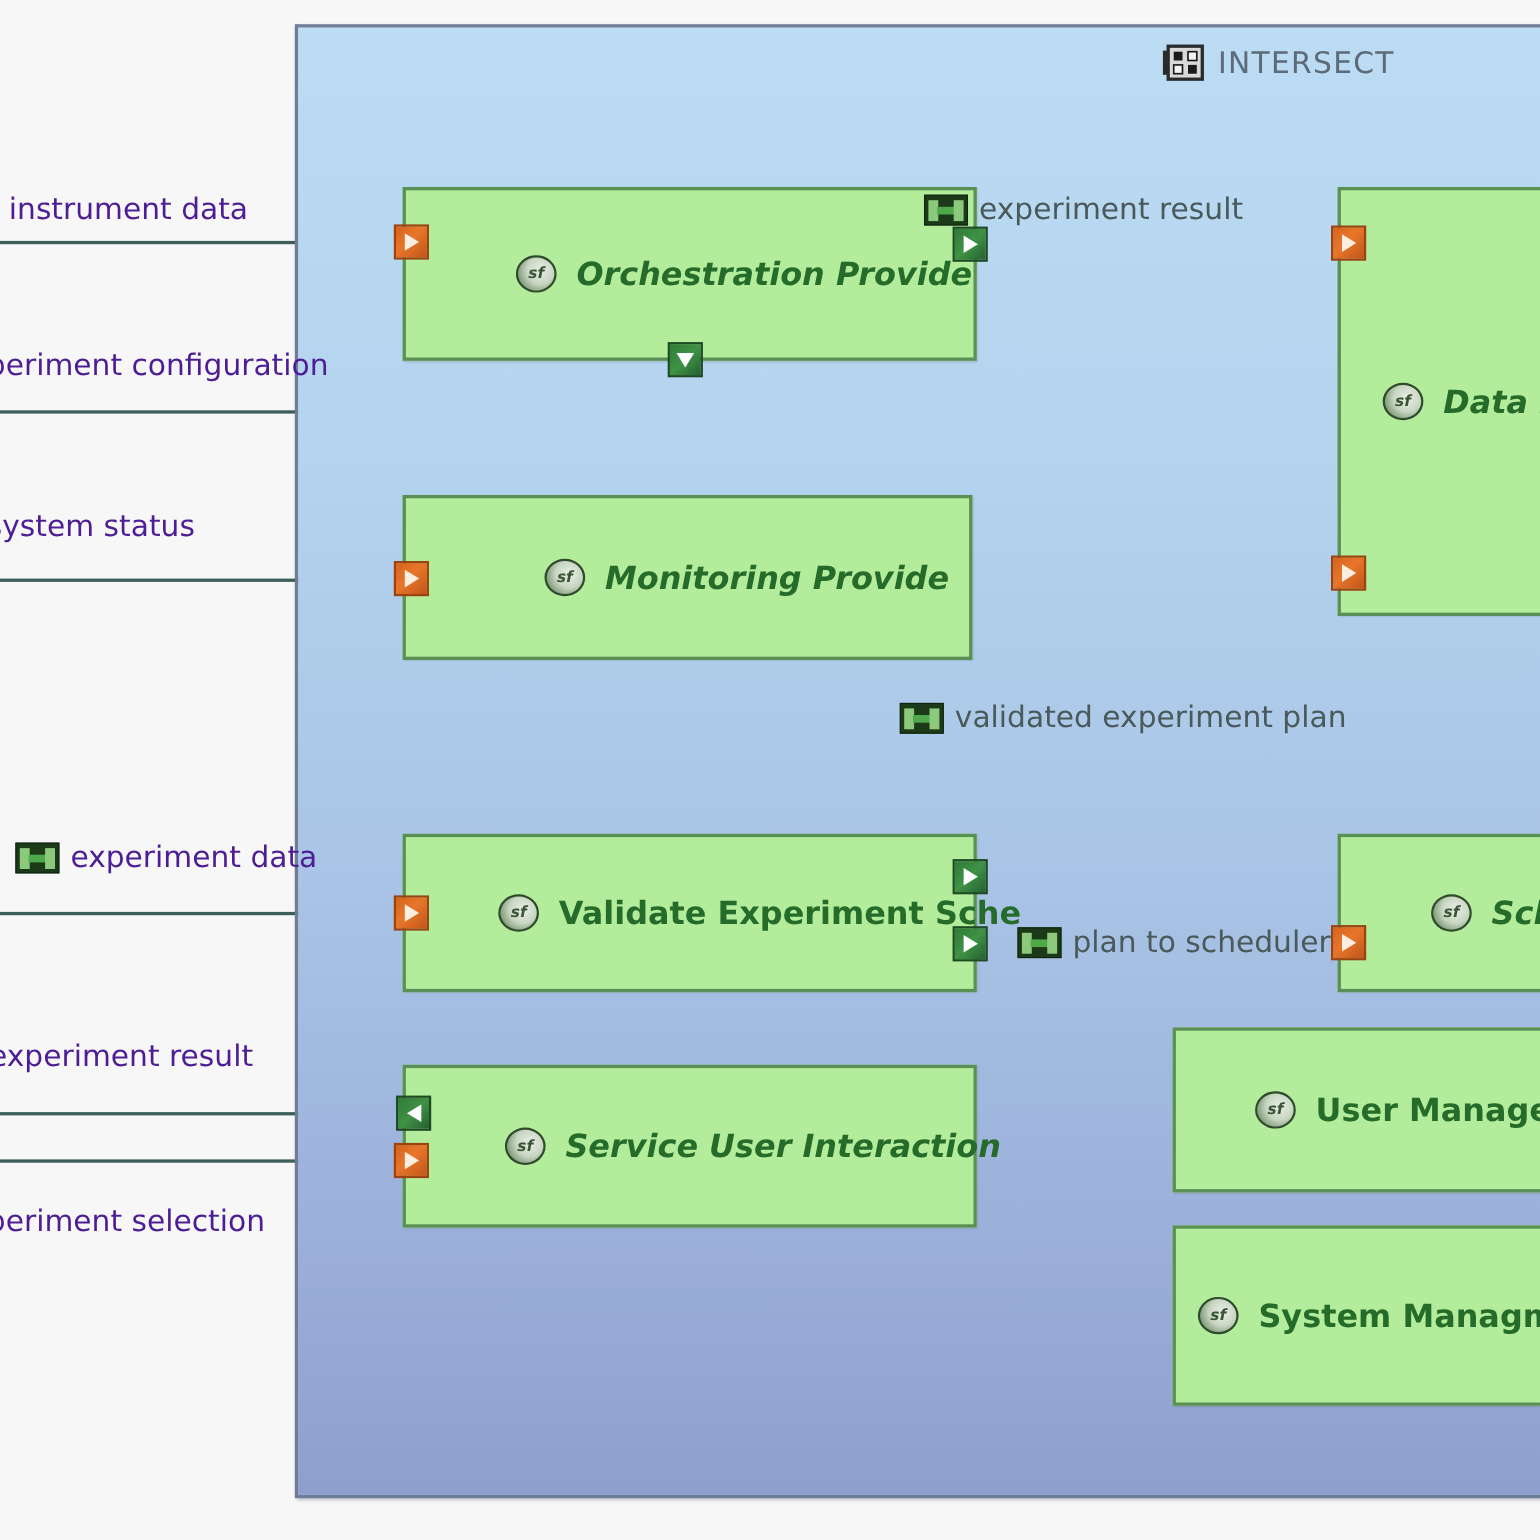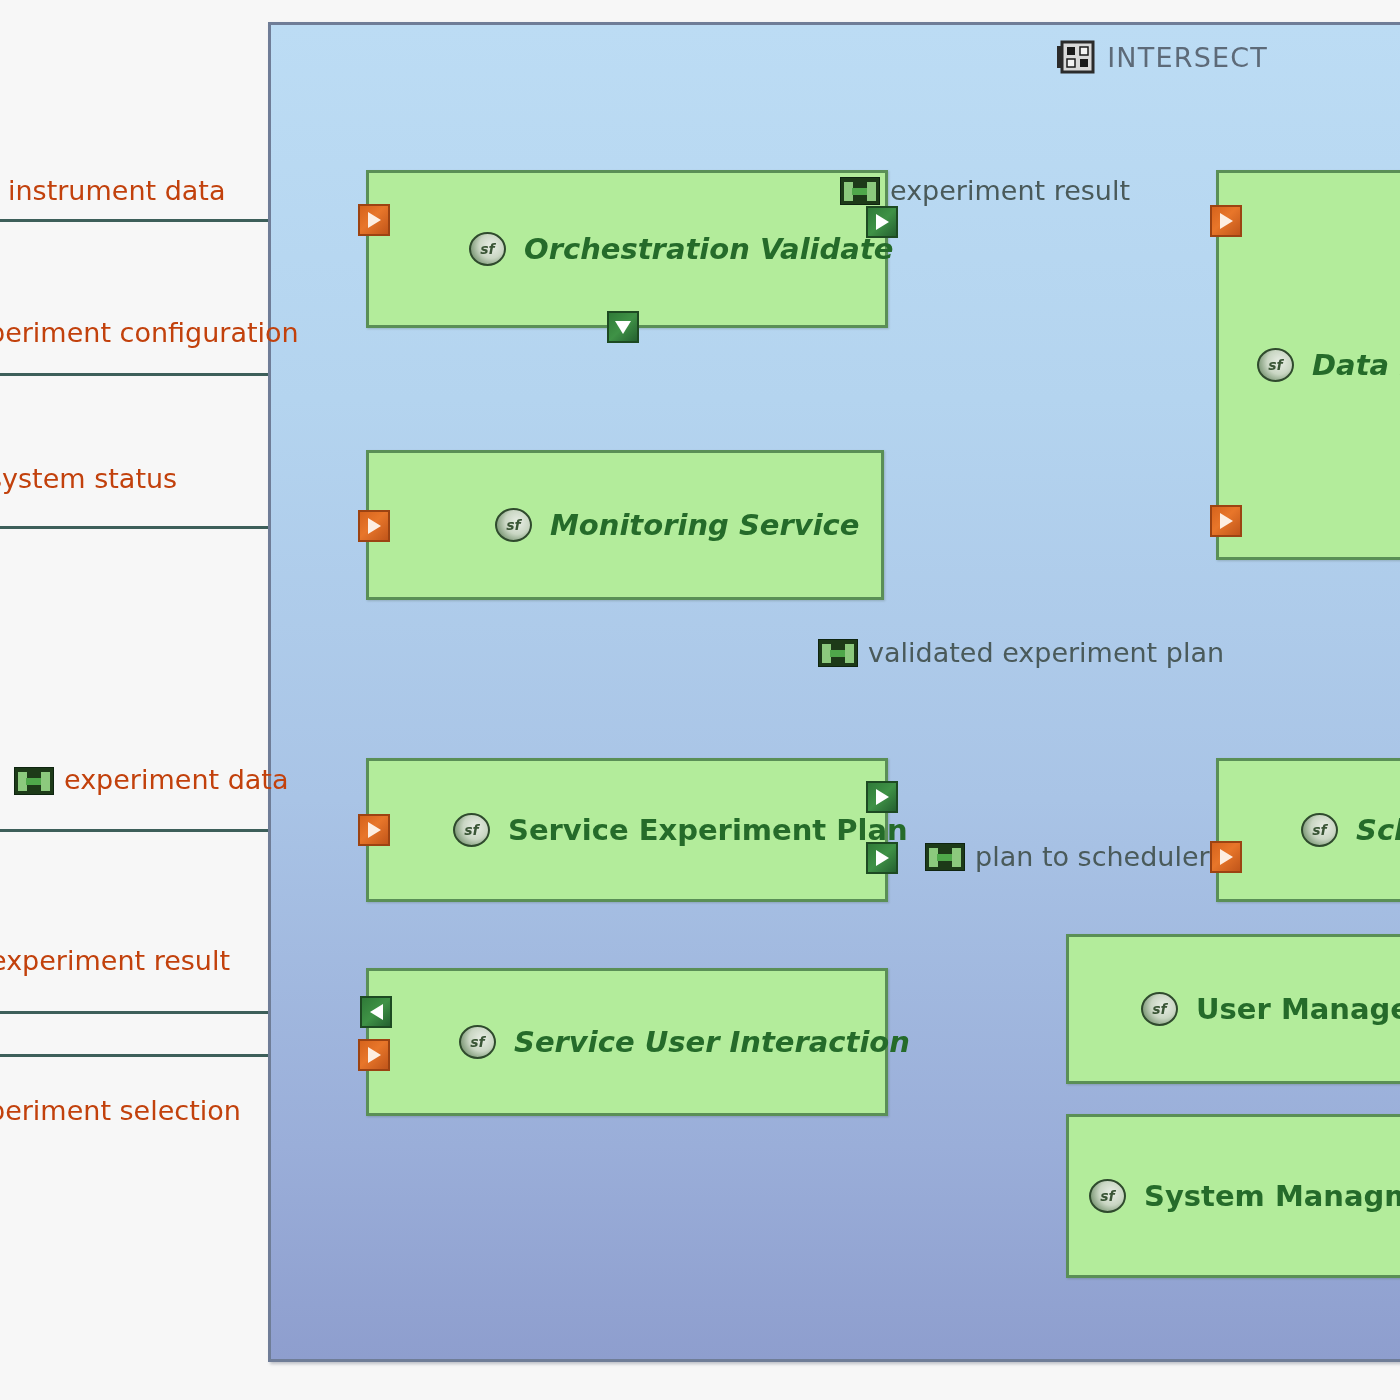--- a/index.html
+++ b/index.html
@@ -97,22 +97,22 @@
   .flowicon i.r{right:3px;top:4px;width:9px;height:19px;}
   .flowicon i.m{left:11px;top:10px;width:18px;height:7px;background:#4fa84a;}
 
   
   .line{position:absolute;background:#3d5f5a;}
   .hline{height:3px;}
   .vline{width:3px;}
 
   
   .extlabel{
-    position:absolute;color:#c2410c;font-size:27px;white-space:nowrap;
-    display:flex;align-items:flex-end;gap:10px;
+    position:absolute;color:#4c1d95;font-size:27px;white-space:nowrap;
+    display:flex;align-items:center;gap:10px;
   }
   .flowlabel{
     position:absolute;color:#4a5a5a;font-size:27px;white-space:nowrap;
     display:flex;align-items:center;gap:10px;
   }
 </style>
 </head>
 <body>
 
 <div id="canvas">
@@ -150,39 +150,39 @@
         <rect x="10" y="19" width="8" height="8" fill="#f2f2f2" stroke="#1a1a1a" stroke-width="1.5"></rect>
         <rect x="23" y="19" width="8" height="8" fill="#1a1a1a"></rect>
       </svg>
     </span>
     <span>INTERSECT</span>
   </div>
 
   <div class="blk" style="left:366px; top:170px; width:522px; height:158px;">
     <span class="blk-label it" style="margin-left:100px;">
       <span class="sf">sf</span>
-      <span>Orchestration Validate</span>
+      <span>Orchestration Provide</span>
     </span>
   </div>
   <div class="port port-orange" style="left:358px; top:204px;"></div>
   <div class="port port-green" style="left:866px; top:206px;"></div>
   <div class="port port-green down" style="left:607px; top:311px;"></div>
 
   <div class="blk" style="left:366px; top:450px; width:518px; height:150px;">
     <span class="blk-label it" style="margin-left:126px;">
       <span class="sf">sf</span>
-      <span>Monitoring Service</span>
+      <span>Monitoring Provide</span>
     </span>
   </div>
   <div class="port port-orange" style="left:358px; top:510px;"></div>
 
   <div class="blk" style="left:366px; top:758px; width:522px; height:144px;">
     <span class="blk-label up" style="margin-left:84px;">
       <span class="sf">sf</span>
-      <span>Service Experiment Plan</span>
+      <span>Validate Experiment Sche</span>
     </span>
   </div>
   <div class="port port-orange" style="left:358px; top:814px;"></div>
   <div class="port port-green" style="left:866px; top:781px;"></div>
   <div class="port port-green" style="left:866px; top:842px;"></div>
 
   <div class="blk" style="left:366px; top:968px; width:522px; height:148px;">
     <span class="blk-label it" style="margin-left:90px;">
       <span class="sf">sf</span>
       <span>Service User Interaction</span>

